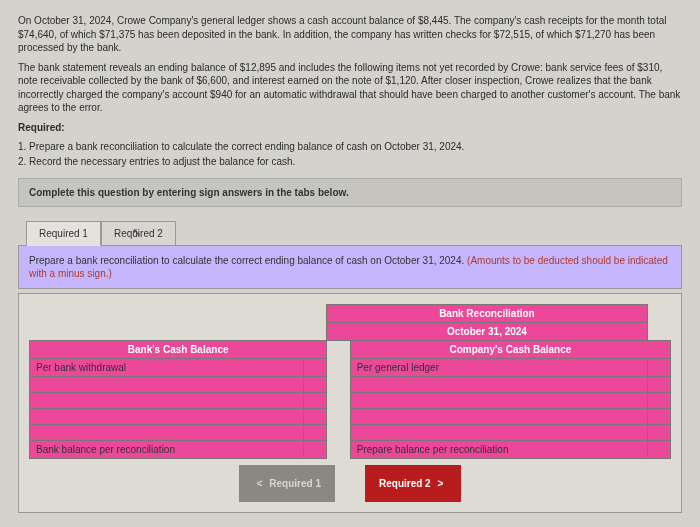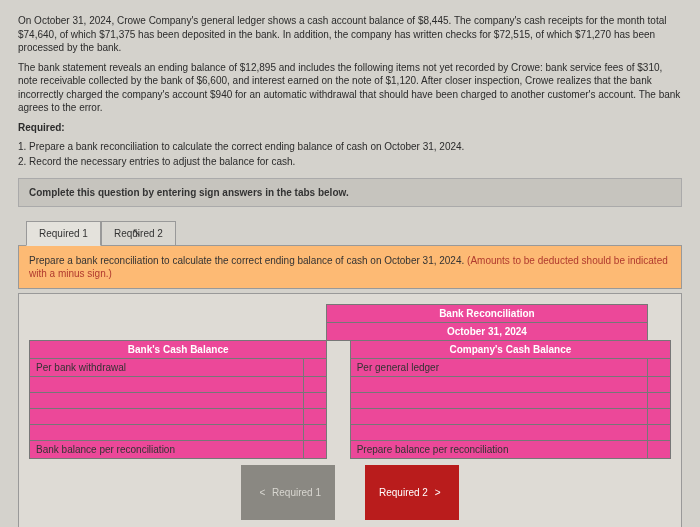--- a/index.html
+++ b/index.html
@@ -47,21 +47,21 @@
       position: relative;
     }
     .tab.active { background: #e4e2dc; border-bottom: 1px solid #e4e2dc; z-index: 2; }
     .cursor-icon {
       position: absolute;
       left: 30px; top: 4px;
       font-size: 11px;
       pointer-events: none;
     }
     .instruction-bar {
-      background: #fdba74;
+      background: #c4b5fd;
       border: 1px solid #999;
       padding: 8px 10px;
       margin-top: -1px;
       font-size: 10px;
       line-height: 1.3;
     }
     .instruction-bar .deduct { color: #b03a2e; }
     .recon-wrap {
       background: #dedbd5;
       border: 1px solid #999;
@@ -95,23 +95,23 @@
     }
     td.label-cell { background: #eceae4; }
     td.input-cell { background: #f4f2ec; }
     .nav-buttons {
       display: flex;
       justify-content: center;
       gap: 30px;
       margin-top: 6px;
     }
     .nav-btn {
-      padding: 22px 14px;
-      font-size: 10px;
-      font-weight: normal;
+      padding: 13px 14px;
+      font-size: 10px;
+      font-weight: bold;
       border: none;
       color: #fff;
       cursor: pointer;
     }
     .nav-btn.prev { background: #8a8882; color: #d8d6d0; }
     .nav-btn.next { background: #b91c1c; }
     .arrow { font-size: 10px; margin: 0 4px; }
   </style>
 </head>
 <body>

